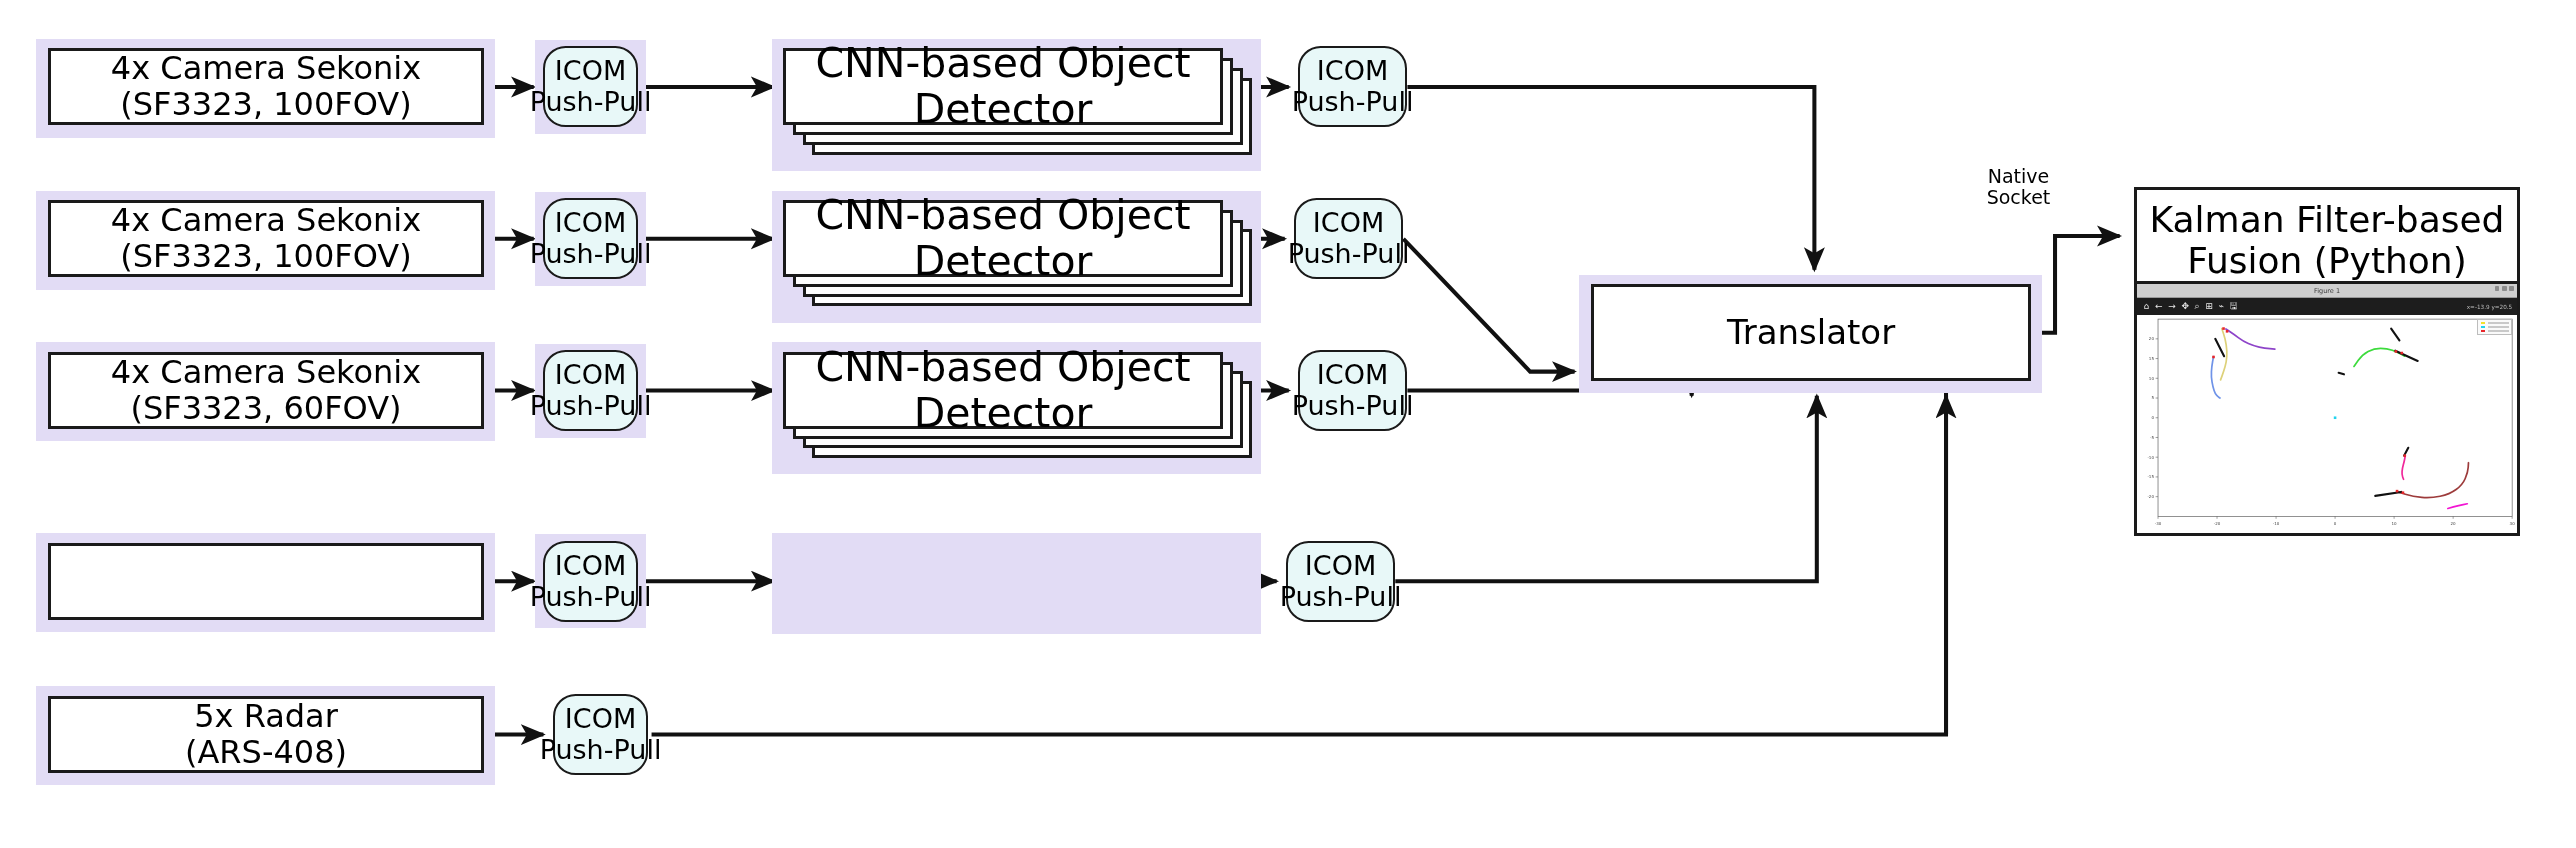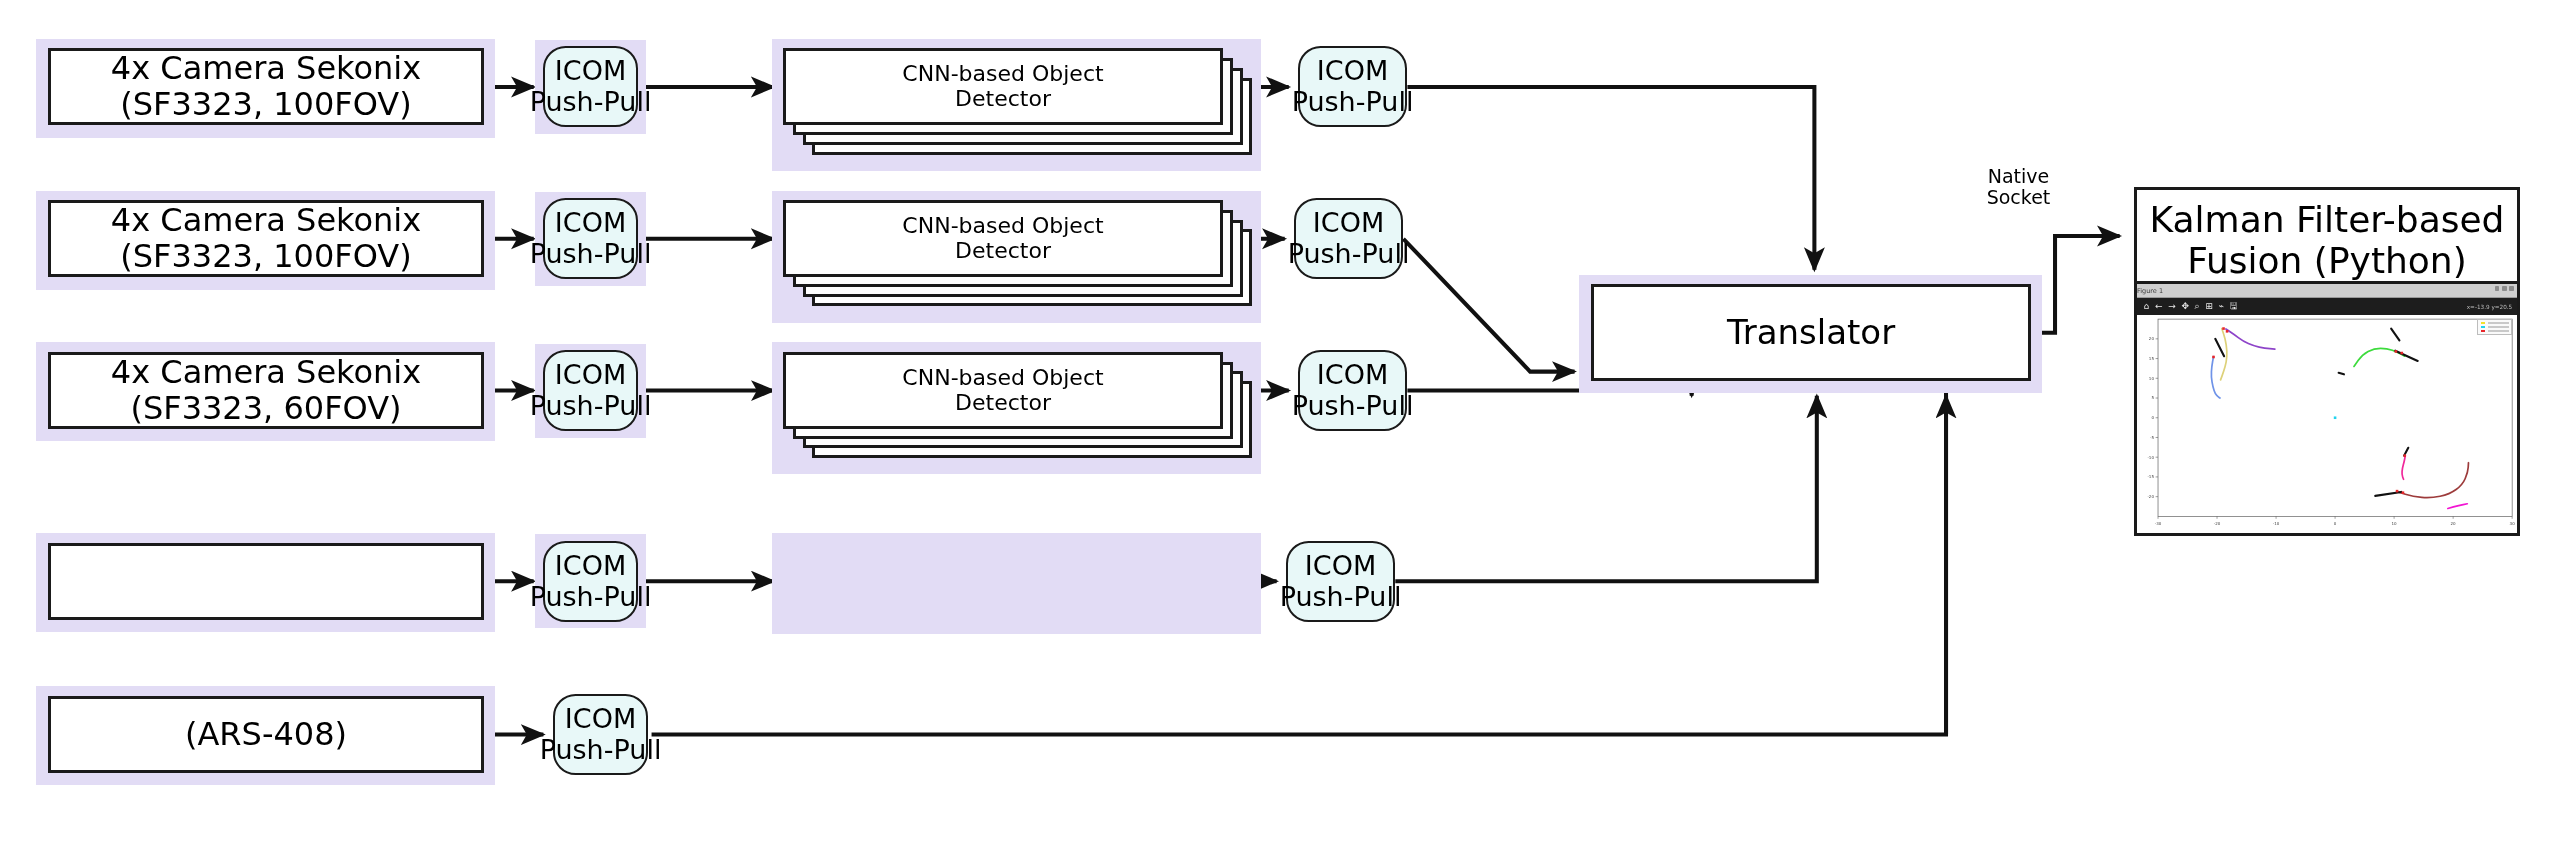--- a/index.html
+++ b/index.html
@@ -27,33 +27,33 @@
     font-size:27px;line-height:1.14;color:#000;
   }
   .icom span{display:block;white-space:nowrap;}
 
   
   .stacklayer{
     position:absolute;background:#fff;border:3.2px solid #1a1a1a;box-sizing:border-box;
   }
 
   .sensor-txt{font-size:32px;}
-  .det-txt{font-size:22px;}
+  .det-txt{font-size:41px;}
   .trans-txt{font-size:34px;}
   .kal-txt{font-size:36px;}
   .edge-lbl{
     position:absolute;font-size:19px;line-height:1.12;color:#000;text-align:center;
     white-space:pre-line;
   }
 
   
   .fig{position:absolute;box-sizing:border-box;background:#fff;border:3.2px solid #1a1a1a;}
   .fig-title{
     height:13px;background:#cfcfcf;border-bottom:0.8px solid #9a9a9a;
-    display:flex;align-items:center;justify-content:flex-start;
+    display:flex;align-items:center;justify-content:center;
     font-size:6.5px;color:#3b3b3b;position:relative;
   }
   .fig-title .wbtns{position:absolute;right:3.2px;top:2.4px;display:flex;gap:2.4px;}
   .fig-title .wbtns i{width:4.8px;height:4.8px;background:#8d8d8d;display:block;border-radius:0.8px;}
   .fig-tools{
     height:17px;background:#1d1d1d;display:flex;align-items:center;gap:5.7px;
     padding:0 6.5px;position:relative;
   }
   .fig-tools .coord{position:absolute;right:4.8px;font-size:5.7px;color:#bdbdbd;}
   .fig-canvas{position:relative;background:#fff;}
@@ -186,20 +186,21 @@
       <span>Push-Pull</span>
     </div>
     <div class="halo" style="left: 760px; top: 533px; width: 489px; height: 101px; background: rgb(226, 220, 245);"></div>
     <div class="icom" style="left: 1274px; top: 541px; width: 109px; height: 81px;">
       <span>ICOM</span>
       <span>Push-Pull</span>
     </div>
     <div class="halo" style="left: 24px; top: 686px; width: 459px; height: 99px; background: rgb(226, 220, 245);"></div>
     <div class="node sensor-txt" style="left: 36px; top: 696px; width: 436px; height: 77px;">
       <div class="lbl">
+        <span class="l1">5x Radar</span>
         <span class="l2">(ARS-408)</span>
       </div>
     </div>
     <div class="icom" style="left: 541px; top: 694px; width: 95px; height: 81px;">
       <span>ICOM</span>
       <span>Push-Pull</span>
     </div>
     <div class="halo" style="left: 1567px; top: 275px; width: 463px; height: 118px; background: rgb(226, 220, 245);"></div>
     <div class="node trans-txt" style="left: 1579px; top: 284px; width: 440px; height: 97px;">
       <span>Translator</span>

